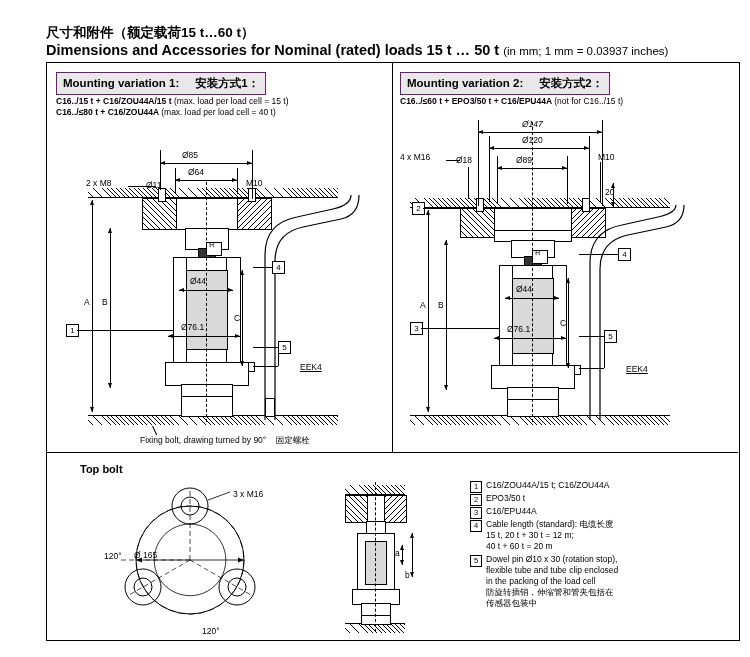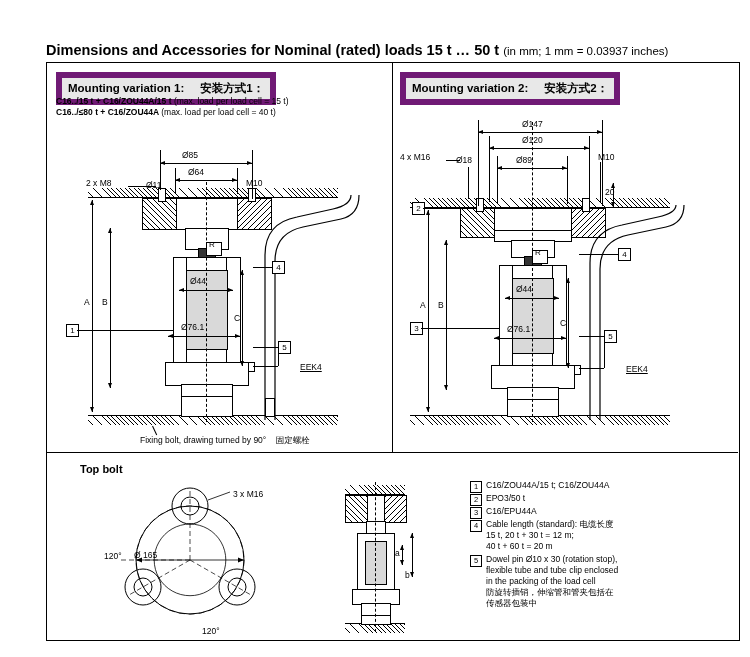--- a/index.html
+++ b/index.html
@@ -10,21 +10,21 @@
   .title-cn{position:absolute;left:46px;top:24px;font-size:13.5px;font-weight:bold;letter-spacing:0px;}
   .title-en{position:absolute;left:46px;top:42px;font-size:14.5px;font-weight:bold;white-space:nowrap;}
   .title-en .unit{font-weight:normal;font-size:11.5px;}
 
   
   .frame{position:absolute;left:46px;top:62px;width:692px;height:577px;border:1px solid #000;}
   .vdiv{position:absolute;left:392px;top:62px;width:1px;height:390px;background:#000;}
   .hdiv{position:absolute;left:46px;top:452px;width:692px;height:1px;background:#000;}
 
   
-  .mv-head{position:absolute;border:6px solid #701a75;background:#e8e8e8;font-size:11.5px;font-weight:bold;
+  .mv-head{position:absolute;border:1px solid #701a75;background:#e8e8e8;font-size:11.5px;font-weight:bold;
            padding:3px 6px;white-space:nowrap;}
   .mv1-head{left:56px;top:72px;}
   .mv2-head{left:400px;top:72px;}
   .mv-sub{position:absolute;font-size:8.5px;font-weight:bold;white-space:nowrap;line-height:11px;}
   .mv-sub span.norm{font-weight:normal;}
   .mv1-sub{left:56px;top:96px;}
   .mv2-sub{left:400px;top:96px;}
 
   
   .ln{position:absolute;background:#000;}
@@ -67,20 +67,21 @@
   .legend-row{position:relative;padding-left:16px;margin-bottom:2px;}
   .legend-row .bn{position:absolute;left:0;top:0.5px;border:1px solid #000;width:10px;height:10px;
       font-size:7.5px;line-height:10px;text-align:center;}
   .topview-t{position:absolute;left:80px;top:463px;font-size:11px;font-weight:bold;}
 </style>
 </head>
 <body>
 
 <div class="page">
 
+  <div class="title-cn">尺寸和附件（额定载荷15 t…60 t）</div>
   <div class="title-en">
     <span>Dimensions and Accessories for Nominal (rated) loads 15 t … 50 t</span>
     <span class="unit">(in mm; 1 mm = 0.03937 inches)</span>
   </div>
 
   <div class="frame"></div>
   <div class="vdiv"></div>
   <div class="hdiv"></div>
 
   <div class="mv-head mv1-head">
@@ -92,20 +93,24 @@
     <div><span>C16../15 t + C16/ZOU44A/15 t</span>
          <span class="norm">(max. load per load cell = 15 t)</span></div>
     <div><span>C16../≤80 t + C16/ZOU44A</span>
          <span class="norm">(max. load per load cell = 40 t)</span></div>
   </div>
 
   <div class="mv-head mv2-head">
     <span>Mounting variation 2:</span>
     &nbsp;&nbsp;&nbsp;
     <span>安装方式2：</span>
+  </div>
+  <div class="mv-sub mv2-sub">
+    <div><span>C16../≤60 t + EPO3/50 t + C16/EPU44A</span>
+         <span class="norm">(not for C16../15 t)</span></div>
   </div>
 
   <div class="hatchn" style="left:88px;top:188px;width:250px;height:9px;"></div>
   <div class="ln h1" style="left:88px;top:197px;width:250px;"></div>
 
   <div class="hatch" style="left:142px;top:198px;width:34px;height:30px;"></div>
   <div class="hatch2" style="left:236px;top:198px;width:34px;height:30px;"></div>
   <div class="solidbox" style="left:176px;top:198px;width:60px;height:30px;"></div>
 
   <div class="solidbox" style="left:158px;top:188px;width:6px;height:12px;"></div>
@@ -216,21 +221,21 @@
     <path d="M10,215 L10,58 Q10,26 42,20 L78,12 Q96,8 96,0" fill="none" stroke="#000" stroke-width="1.2"></path>
     <path d="M20,215 L20,64 Q20,36 48,30 L86,22 Q104,18 104,0" fill="none" stroke="#000" stroke-width="1.2"></path>
   </svg>
   <div class="lbl" style="left:626px;top:364px;text-decoration:underline;">EEK4</div>
 
   <div class="cl-v" style="left:532px;top:122px;height:300px;"></div>
 
   <div class="ln v1" style="left:478px;top:120px;height:86px;"></div>
   <div class="ln v1" style="left:602px;top:120px;height:86px;"></div>
   <div class="dim" style="left:478px;top:132px;width:124px;"></div>
-  <div class="lbl" style="left:522px;top:119px;">Ø147</div>
+  <div class="lbl" style="left:522px;top:119px;font-style:italic;">Ø147</div>
 
   <div class="ln v1" style="left:489px;top:136px;height:66px;"></div>
   <div class="ln v1" style="left:589px;top:136px;height:66px;"></div>
   <div class="dim" style="left:489px;top:148px;width:100px;"></div>
   <div class="lbl" style="left:522px;top:135px;">Ø120</div>
 
   <div class="ln v1" style="left:497px;top:156px;height:48px;"></div>
   <div class="ln v1" style="left:567px;top:156px;height:48px;"></div>
   <div class="dim" style="left:497px;top:168px;width:70px;"></div>
   <div class="lbl" style="left:516px;top:155px;">Ø89</div>

